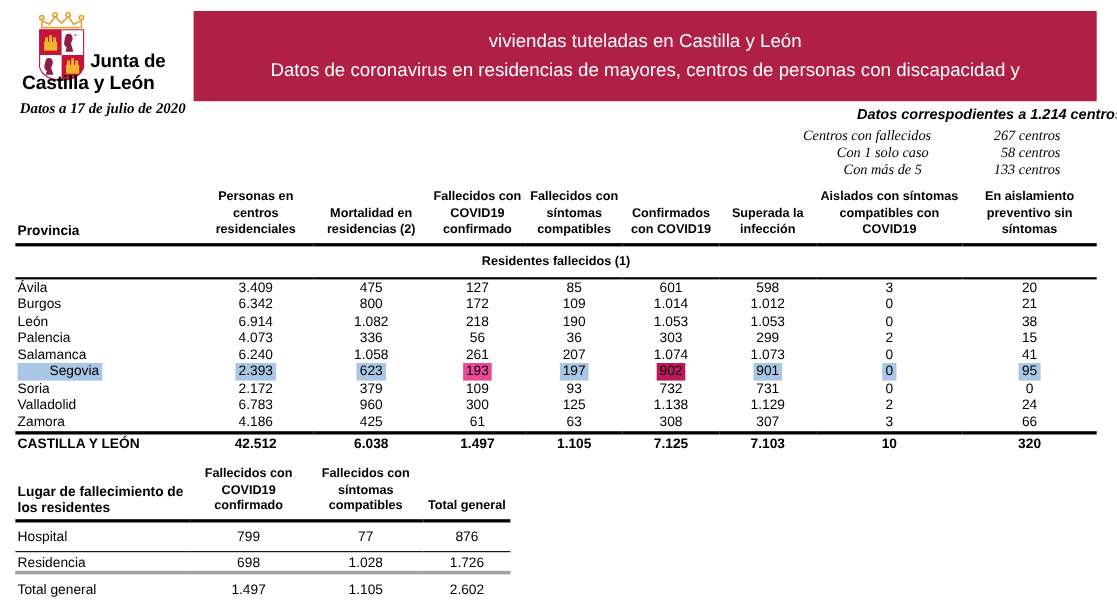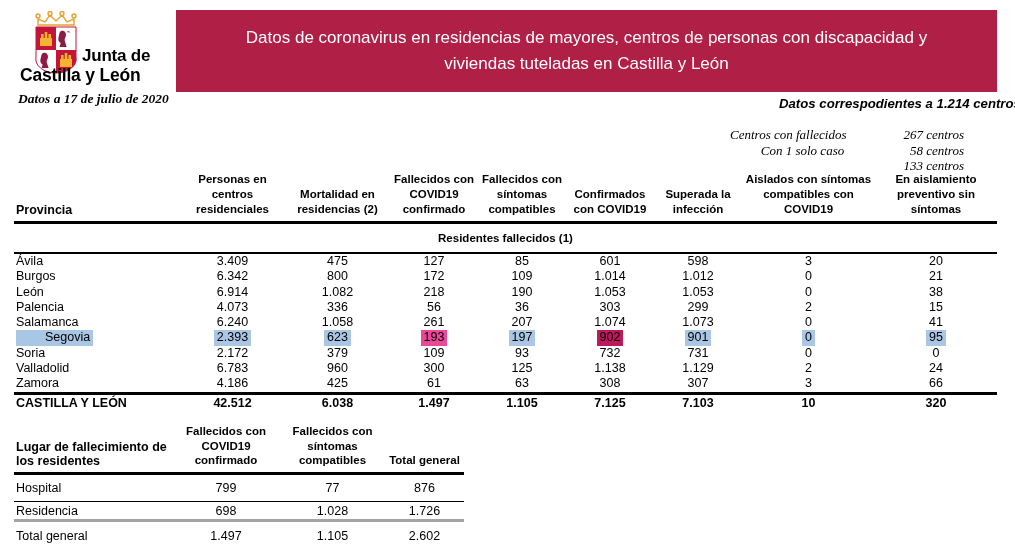--- a/index.html
+++ b/index.html
@@ -22,21 +22,21 @@
     position: absolute; left: 176px; top: 10px; width: 821px; height: 82px;
     color: #fff; display: flex; flex-direction: column; justify-content: center;
     text-align: center; font-size: 17px; line-height: 1.55;
   }
 
   
   .centers-info { position: absolute; left: 730px; top: 96px; width: 234px; }
   .ci-title {
     font-weight: bold; font-style: italic; font-size: 13.2px; white-space: nowrap; padding-left: 5px; margin-left: 44px;
   }
-  .ci-rows { margin-top: 16px; font-family: "Liberation Serif", serif; font-style: italic; font-size: 13px; }
+  .ci-rows { margin-top: 4px; font-family: "Liberation Serif", serif; font-style: italic; font-size: 13px; }
   .ci-row { display: flex; line-height: 15.5px; }
   .ci-label { width: 145px; }
   .ci-sub .ci-label { text-align: center; }
   .ci-value { flex: 1; text-align: right; }
 
   
   table { border-collapse: collapse; table-layout: fixed; }
   th.col-h {
     font-size: 11.5px; font-weight: bold; text-align: center; vertical-align: bottom;
     line-height: 1.28; padding: 0 1px 4px; border-bottom: 3px solid #000;
@@ -109,36 +109,37 @@
         <rect x="35.4" y="44" width="2.6" height="5"></rect>
       </g>
     </g>
   </svg>
 
   <div class="brand-line1">Junta de</div>
   <div class="brand-line2">Castilla y León</div>
   <div class="date-note">Datos a 17 de julio de 2020</div>
 
   <div class="banner" id="banner" style="background: rgb(176, 31, 69);">
+    <div>viviendas tuteladas en Castilla y León</div>
     <div>Datos de coronavirus en residencias de mayores, centros de personas con discapacidad y</div>
-    <div>viviendas tuteladas en Castilla y León</div>
   </div>
 
   <div class="centers-info">
     <div class="ci-title">Datos correspodientes a 1.214 centros</div>
     <div class="ci-rows" id="ci-rows">
         <div class="ci-row">
           <span class="ci-label">Centros con fallecidos</span>
           <span class="ci-value">267 centros</span>
         </div>
         <div class="ci-row ci-sub">
           <span class="ci-label">Con 1 solo caso</span>
           <span class="ci-value">58 centros</span>
         </div>
         <div class="ci-row ci-sub">
+          <span class="ci-label">Con más de 5</span>
           <span class="ci-value">133 centros</span>
         </div>
       </div>
   </div>
 
   <table class="main-table">
     <colgroup>
       <col style="width:166px">
         <col style="width:105px">
         <col style="width:105px">

